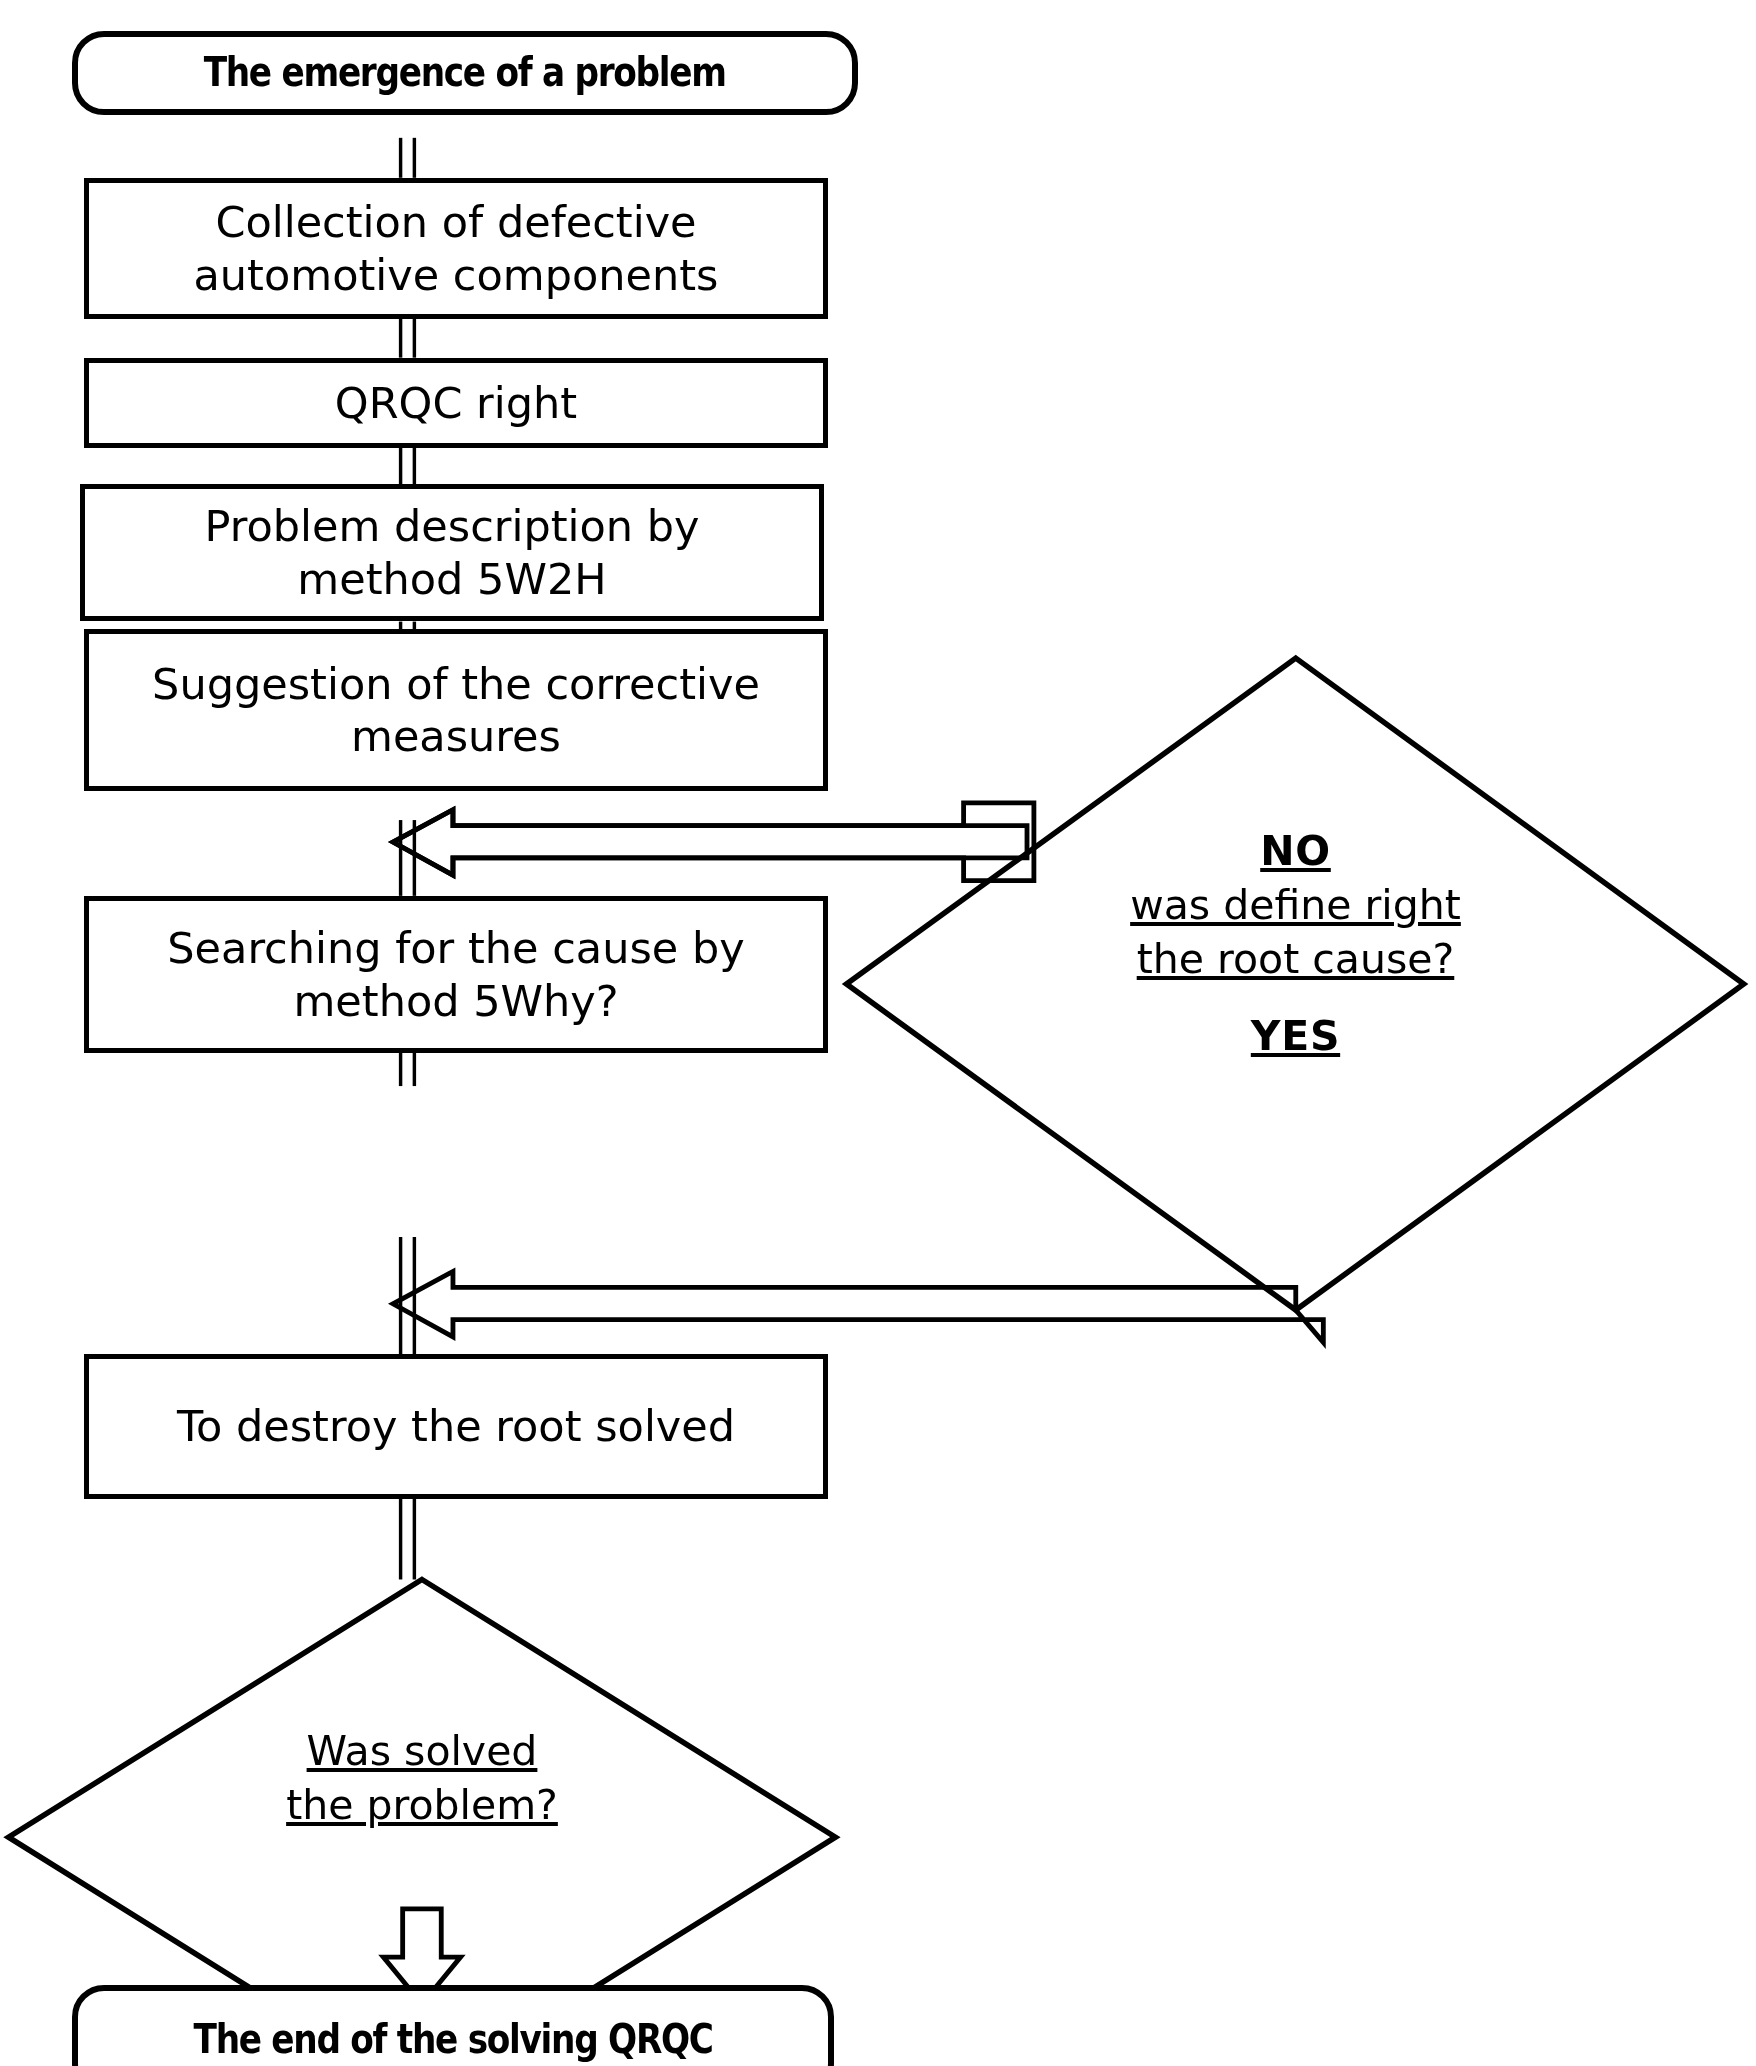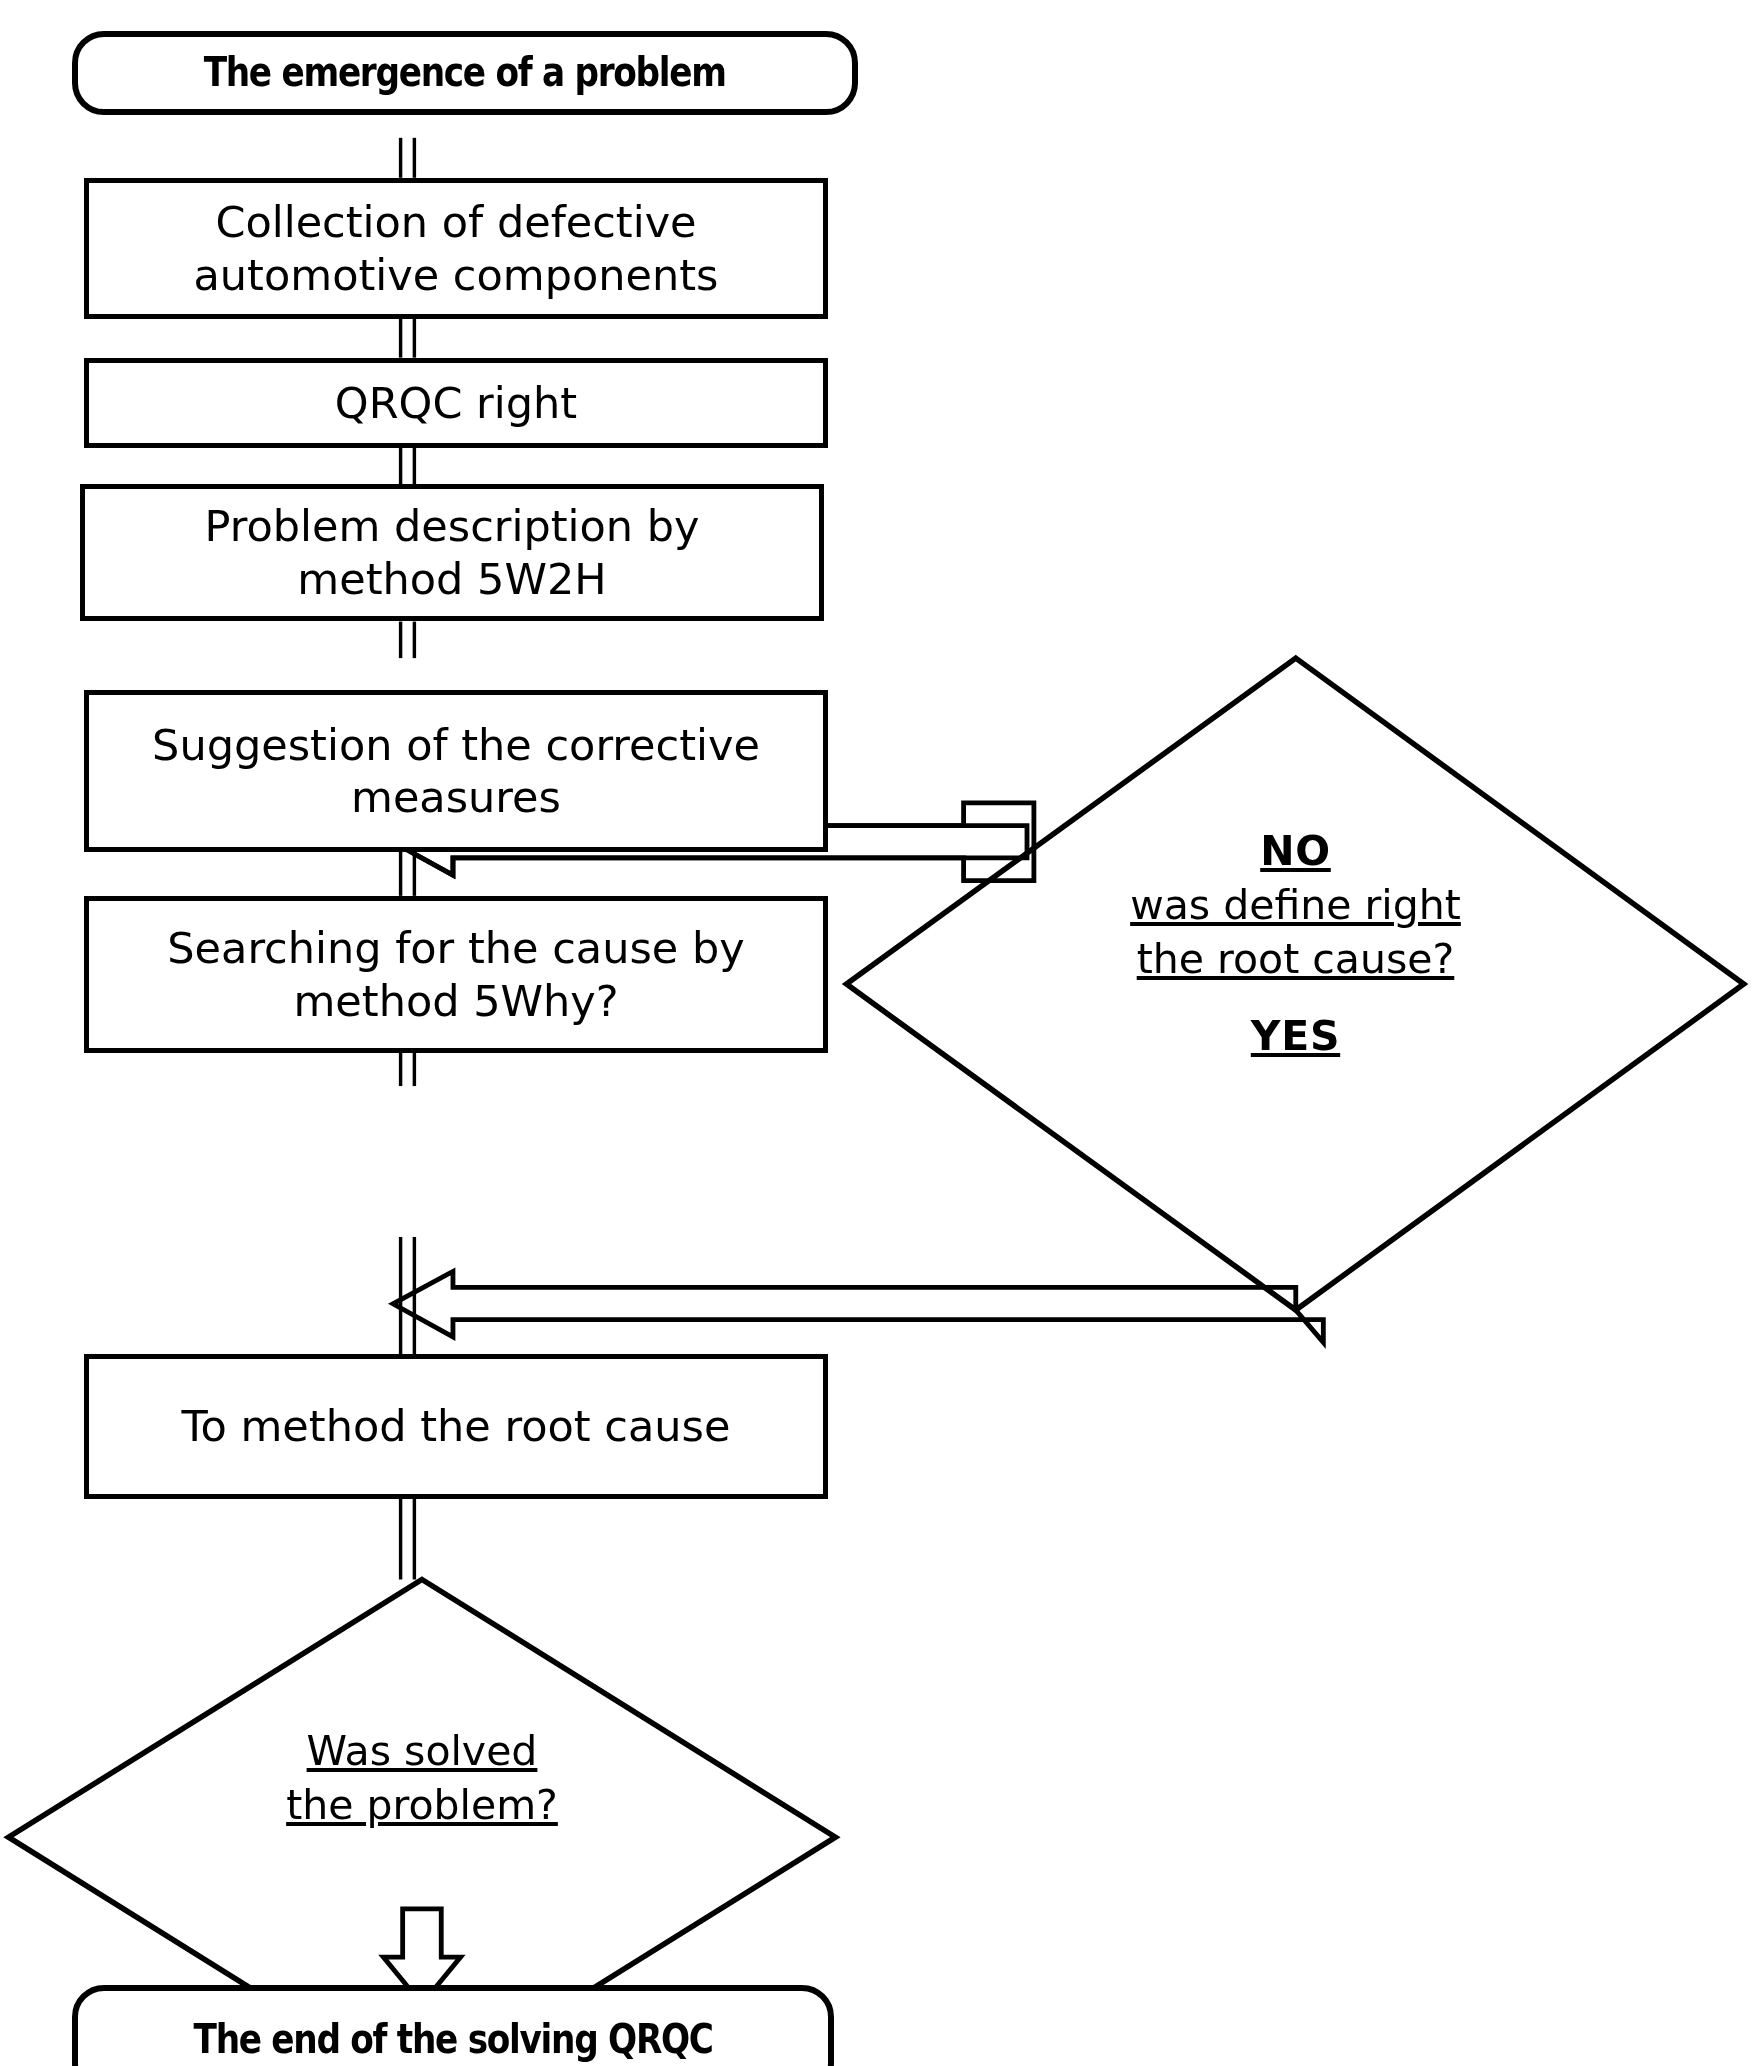--- a/index.html
+++ b/index.html
@@ -124,33 +124,33 @@
 
   <div class="node process" style="left:84px;top:358px;width:744px;height:90px;">
     <span class="label">QRQC right</span>
   </div>
 
   <div class="node process" style="left:80px;top:484px;width:744px;height:137px;">
     <span class="label">Problem description by
 method 5W2H</span>
   </div>
 
-  <div class="node process" style="left:84px;top:690px;width:744px;height:162px;">
+  <div class="node process" style="left:84px;top:629px;width:744px;height:162px;">
     <span class="label">Suggestion of the corrective
 measures</span>
   </div>
 
   <div class="node process" style="left:84px;top:896px;width:744px;height:157px;">
     <span class="label">Searching for the cause by
 method 5Why?</span>
   </div>
 
 
   <div class="node process" style="left:84px;top:1354px;width:744px;height:145px;justify-content:center;">
-    <span class="label">To method the root cause</span>
+    <span class="label">To destroy the root solved</span>
   </div>
 
   <div class="diamond-text" style="left:1013px;top:799px;width:565px;height:289px;">
     <span class="strong">NO</span>
     <span class="q">was define right
 the root cause?</span>
     <span class="gap"></span>
     <span class="strong">YES</span>
   </div>
 

